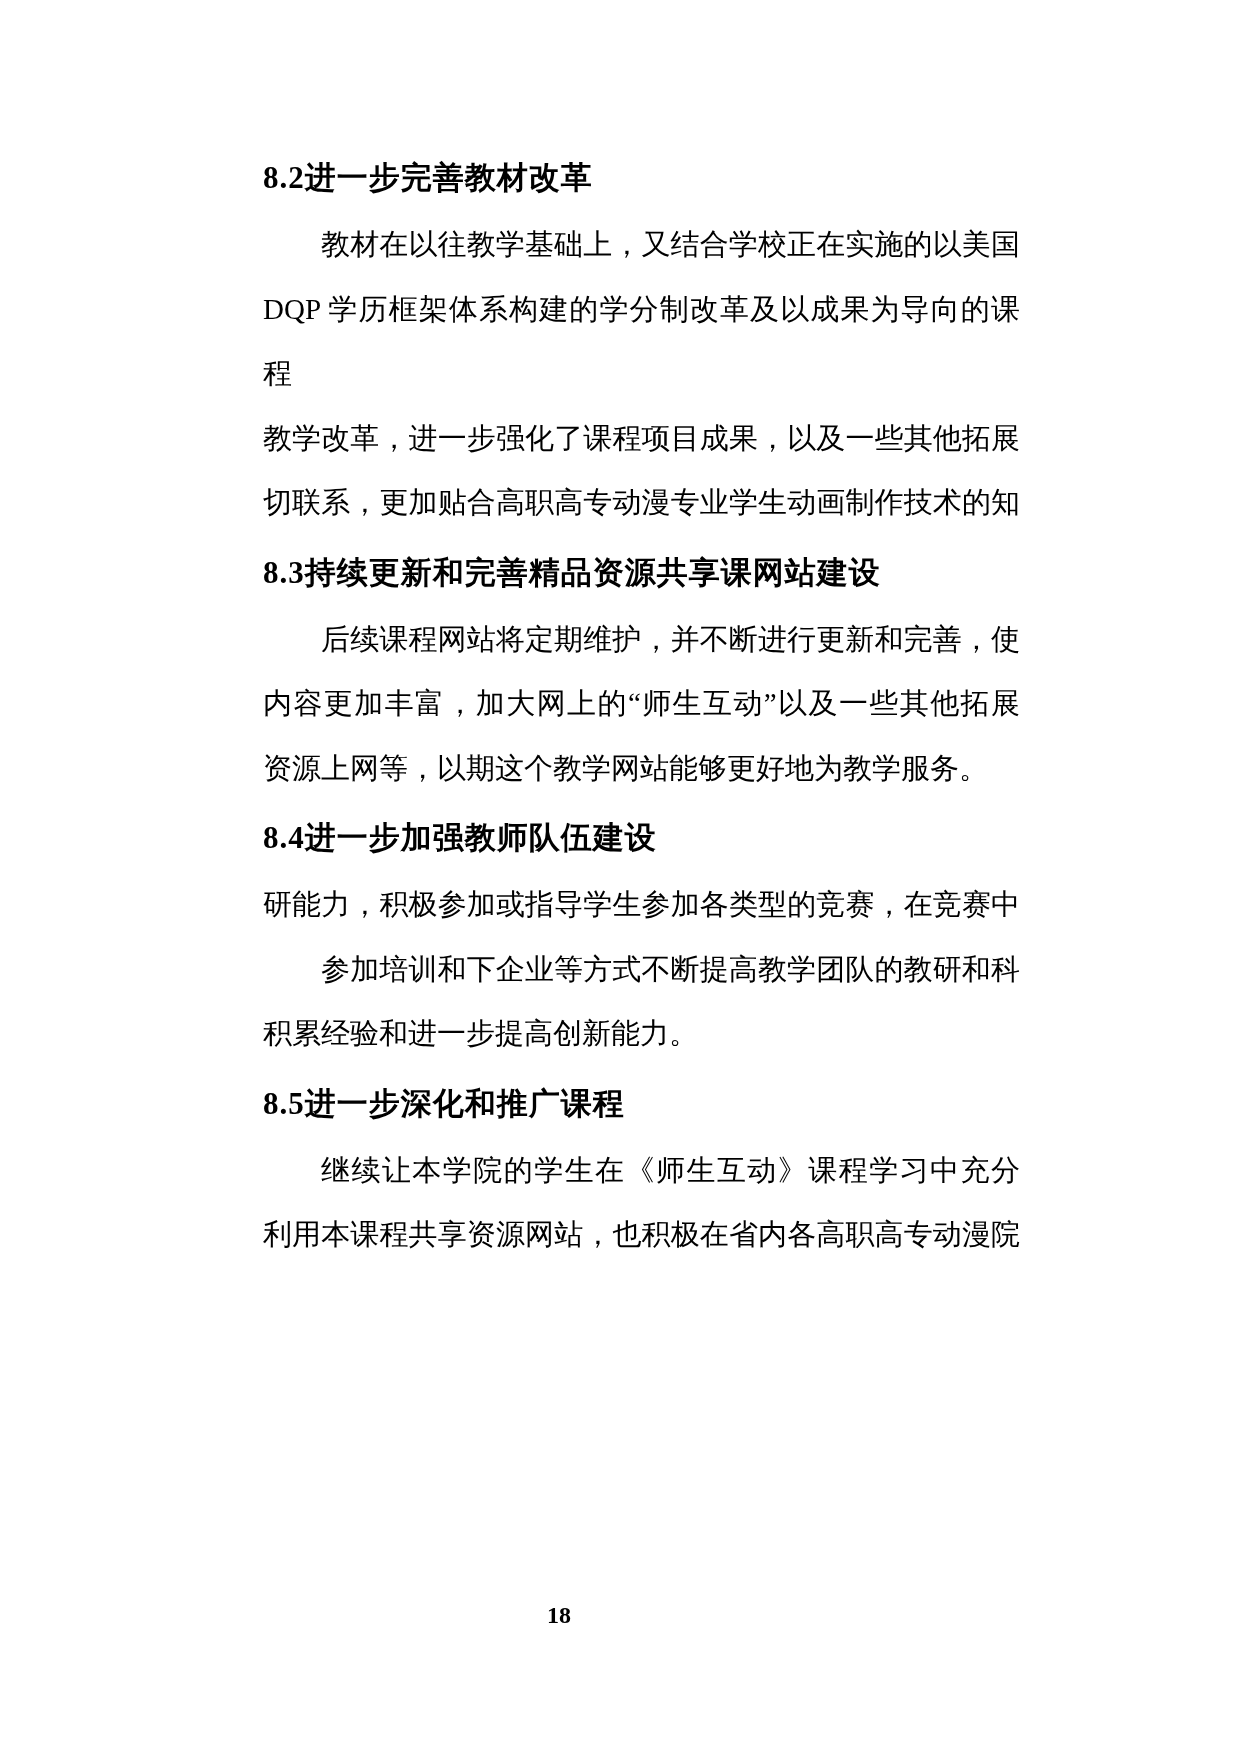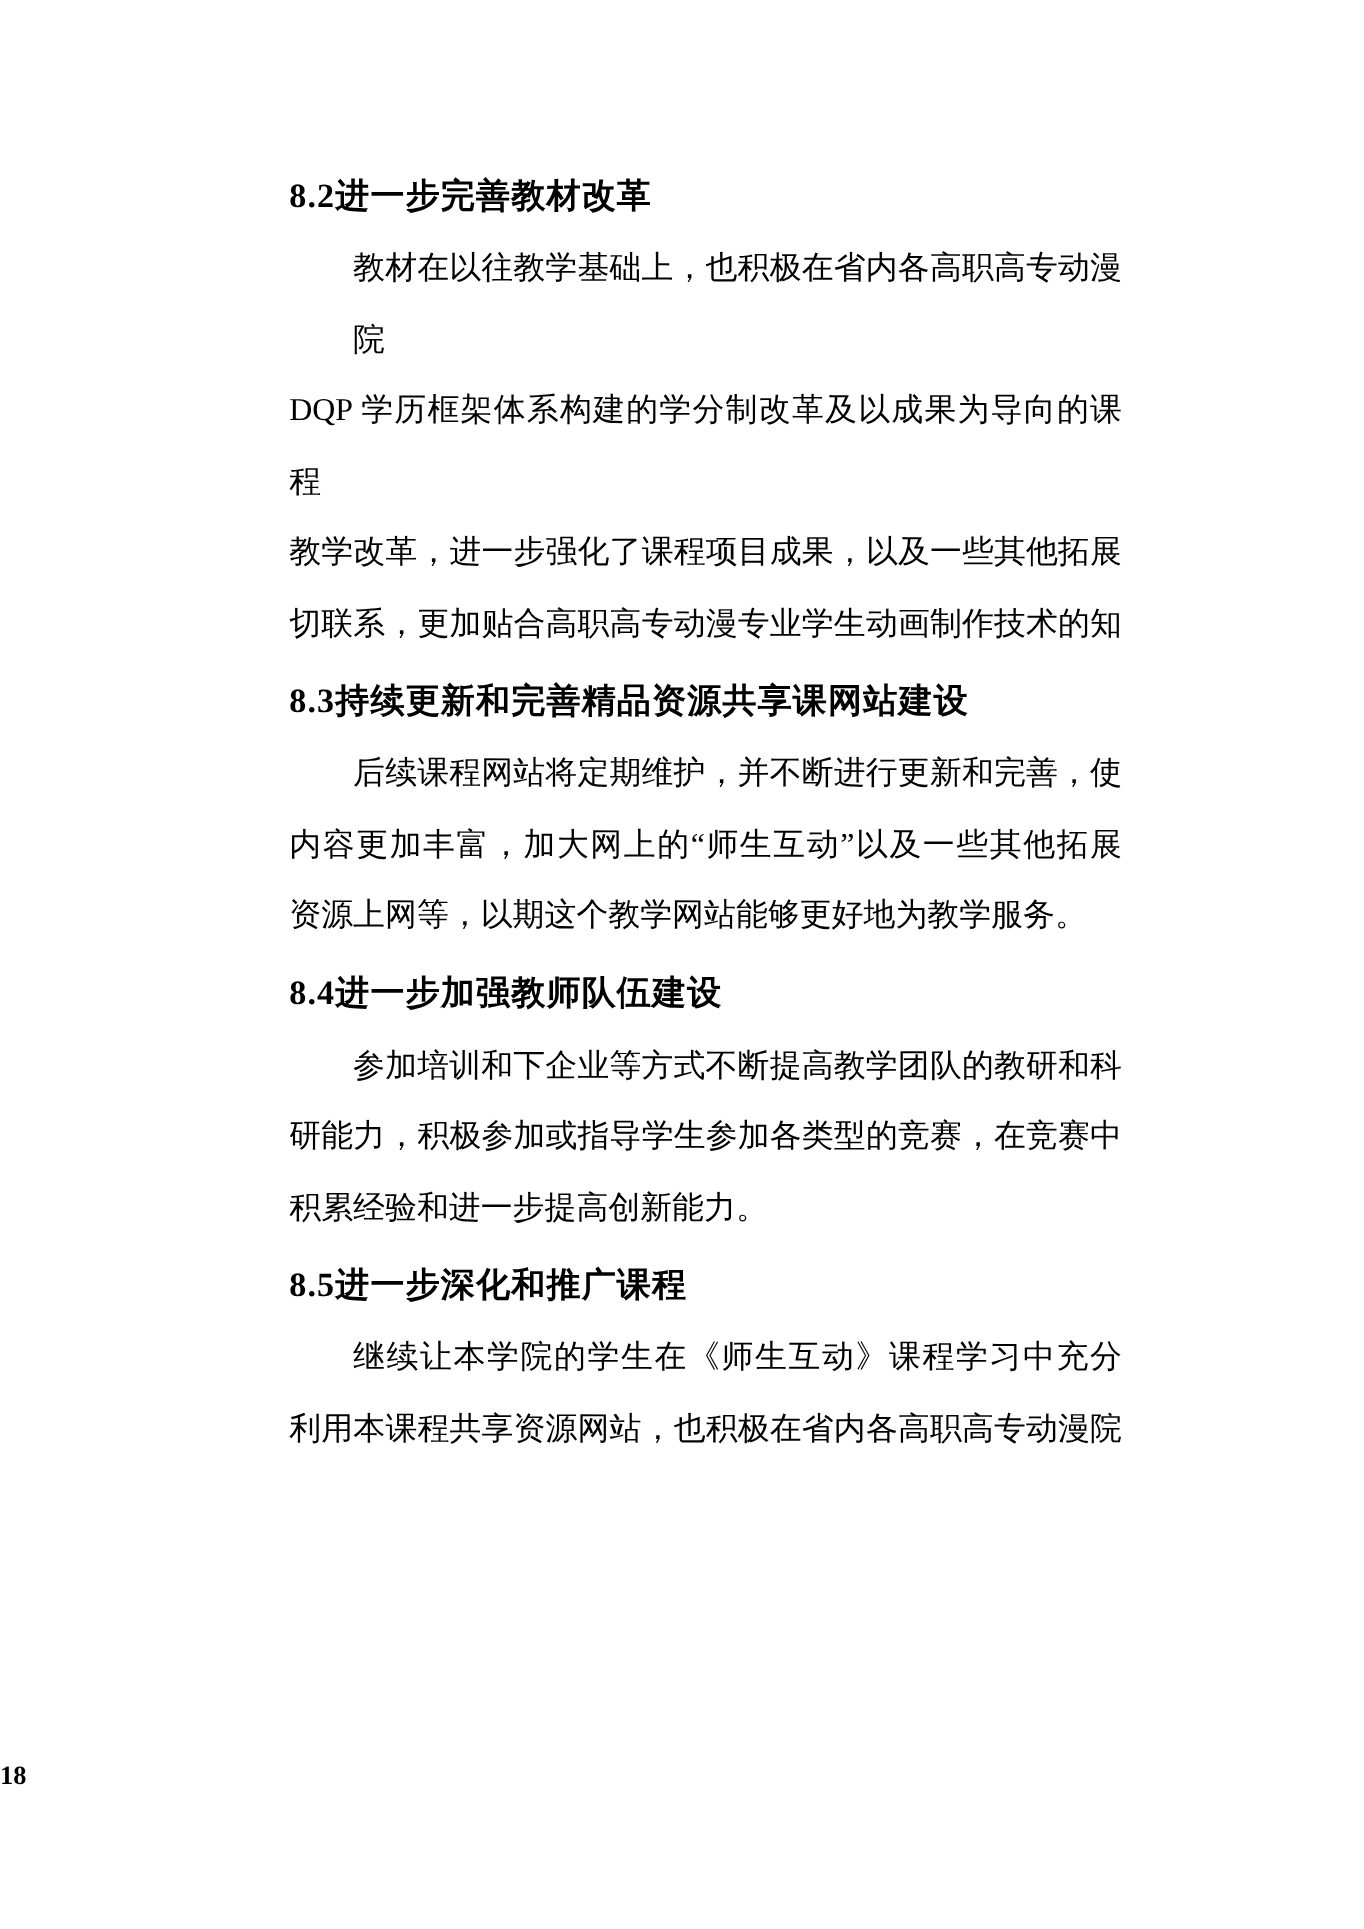--- a/index.html
+++ b/index.html
@@ -39,51 +39,51 @@
     white-space: normal;
     text-align: justify;
     text-align-last: justify;
   }
   .indent { padding-left: 58px; }
   .page-number {
     position: absolute;
     top: 1600px;
     left: 0;
     width: 100%;
-    text-align: left;
+    text-align: center;
     font-size: 24px;
     font-weight: bold;
     line-height: 30px;
   }
 </style>
 </head>
 <body>
 
 <main class="page">
   <div class="content">
 
     <h2 class="hd">8.2进一步完善教材改革</h2>
     <p class="para">
-      <span class="line indent fill">教材在以往教学基础上，也积极在省内各高职高专动漫院</span>
+      <span class="line indent fill">教材在以往教学基础上，又结合学校正在实施的以美国</span>
       <span class="line fill">DQP 学历框架体系构建的学分制改革及以成果为导向的课程</span>
       <span class="line fill">教学改革，进一步强化了课程项目成果，以及一些其他拓展</span>
       <span class="line fill">切联系，更加贴合高职高专动漫专业学生动画制作技术的知</span>
     </p>
 
     <h2 class="hd">8.3持续更新和完善精品资源共享课网站建设</h2>
     <p class="para">
       <span class="line indent fill">后续课程网站将定期维护，并不断进行更新和完善，使</span>
       <span class="line fill">内容更加丰富，加大网上的“师生互动”以及一些其他拓展</span>
       <span class="line">资源上网等，以期这个教学网站能够更好地为教学服务。</span>
     </p>
 
     <h2 class="hd">8.4进一步加强教师队伍建设</h2>
     <p class="para">
+      <span class="line fill">研能力，积极参加或指导学生参加各类型的竞赛，在竞赛中</span>
       <span class="line indent fill">参加培训和下企业等方式不断提高教学团队的教研和科</span>
-      <span class="line fill">研能力，积极参加或指导学生参加各类型的竞赛，在竞赛中</span>
       <span class="line">积累经验和进一步提高创新能力。</span>
     </p>
 
     <h2 class="hd">8.5进一步深化和推广课程</h2>
     <p class="para">
       <span class="line indent fill">继续让本学院的学生在《师生互动》课程学习中充分</span>
       <span class="line fill">利用本课程共享资源网站，也积极在省内各高职高专动漫院</span>
     </p>
 
   </div>

